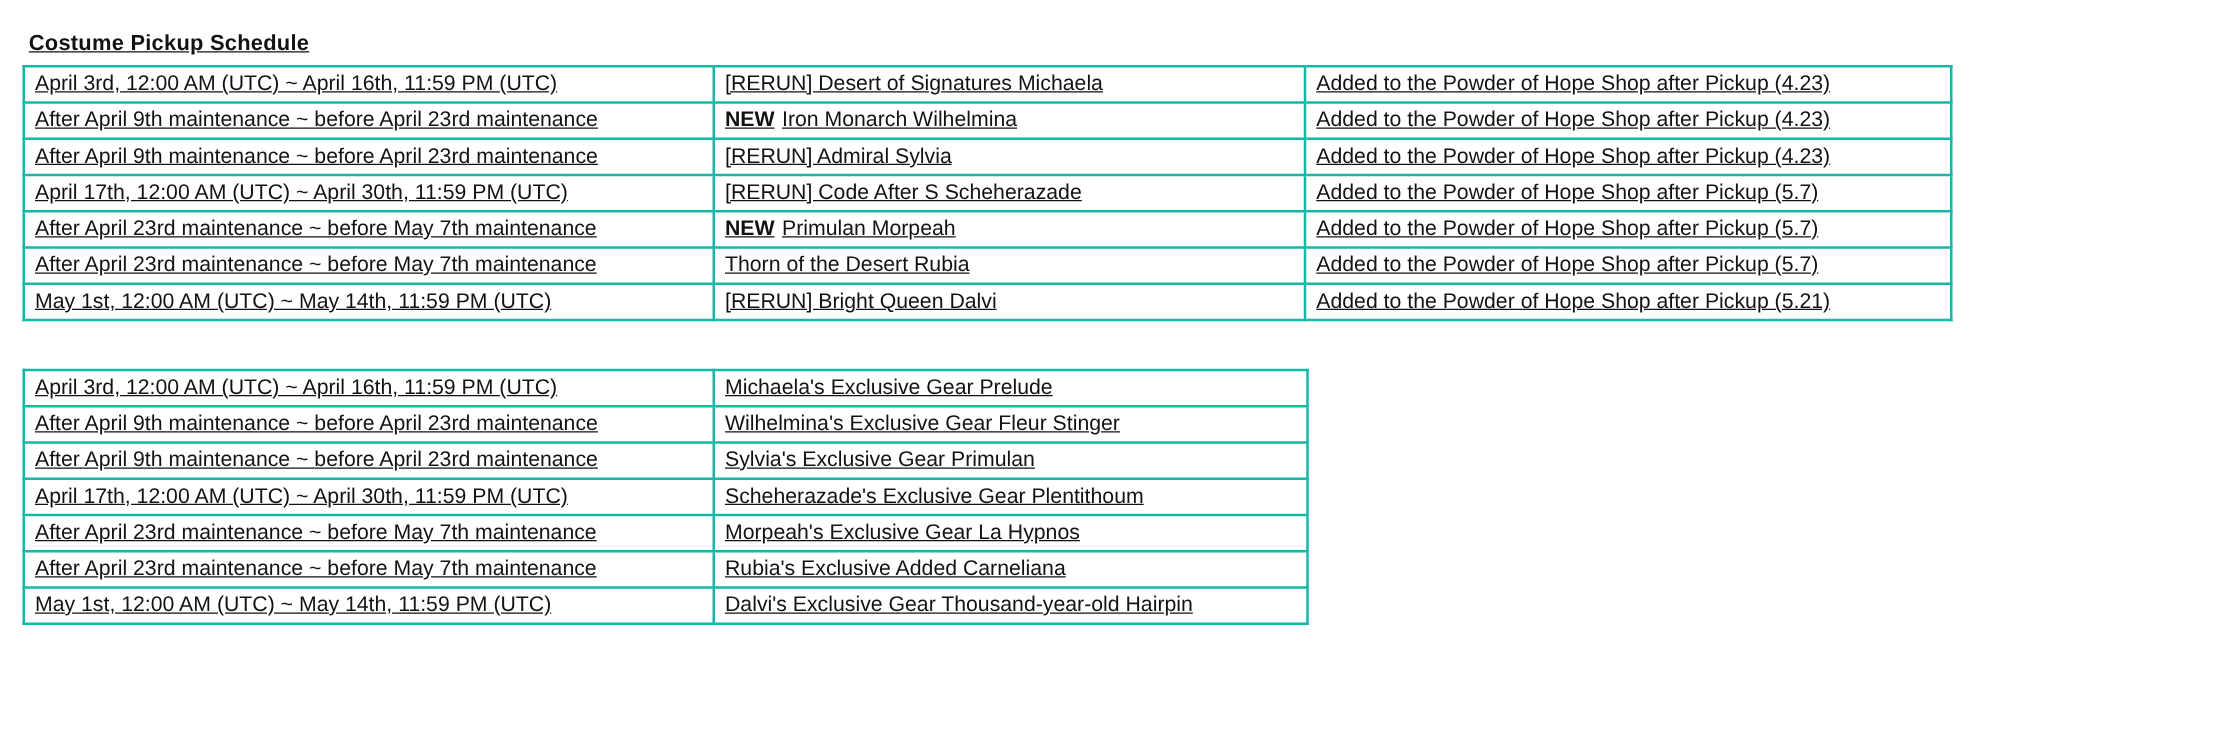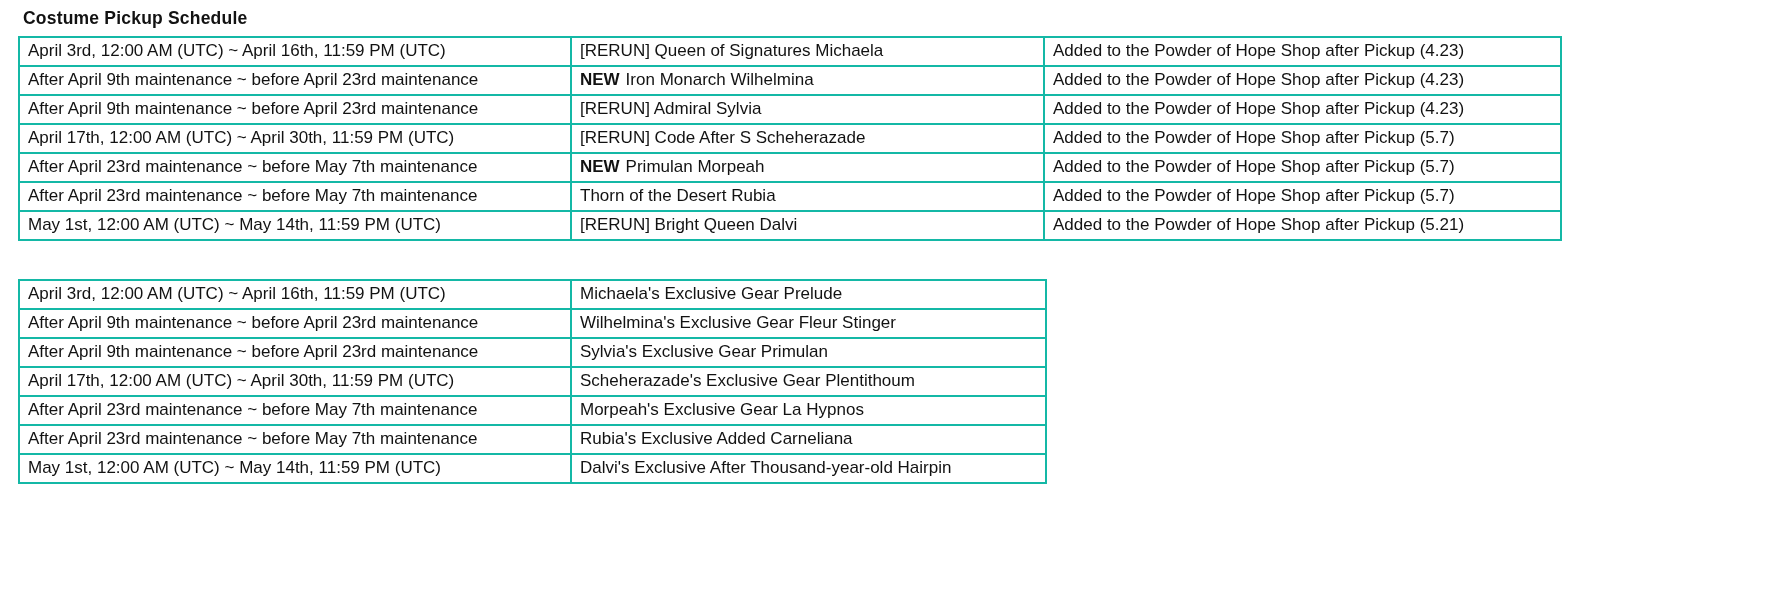--- a/index.html
+++ b/index.html
@@ -6,22 +6,23 @@
   html, body {
     margin: 0;
     padding: 0;
     background: #ffffff;
     font-family: "Liberation Sans", sans-serif;
     color: #121212;
   }
   .page {
     width: 1777px;
     height: 605px;
-    padding: 8px 0 0 18px;
+    padding: 24px 0 0 18px;
     overflow: hidden;
+    text-decoration: underline;
   }
   .section-title {
     font-size: 17.5px;
     font-weight: bold;
     letter-spacing: 0.2px;
     margin: 0 0 7px 5px;
   }
   table.schedule {
     border-collapse: collapse;
     table-layout: fixed;
@@ -59,21 +60,21 @@
 
   <table class="schedule costume-table">
     <colgroup>
         <col>
         <col>
         <col>
       </colgroup>
     <tbody>
       <tr>
         <td>April 3rd, 12:00 AM (UTC) ~ April 16th, 11:59 PM (UTC)</td>
-        <td><span class="tag"></span><span>[RERUN] Queen of Signatures Michaela</span></td>
+        <td><span class="tag"></span><span>[RERUN] Desert of Signatures Michaela</span></td>
         <td>Added to the Powder of Hope Shop after Pickup (4.23)</td>
       </tr>
       <tr>
         <td>After April 9th maintenance ~ before April 23rd maintenance</td>
         <td><span class="tag">NEW</span><span>Iron Monarch Wilhelmina</span></td>
         <td>Added to the Powder of Hope Shop after Pickup (4.23)</td>
       </tr>
       <tr>
         <td>After April 9th maintenance ~ before April 23rd maintenance</td>
         <td><span class="tag"></span><span>[RERUN] Admiral Sylvia</span></td>
@@ -130,18 +131,18 @@
       <tr>
         <td>After April 23rd maintenance ~ before May 7th maintenance</td>
         <td>Morpeah's Exclusive Gear La Hypnos</td>
       </tr>
       <tr>
         <td>After April 23rd maintenance ~ before May 7th maintenance</td>
         <td>Rubia's Exclusive Added Carneliana</td>
       </tr>
       <tr>
         <td>May 1st, 12:00 AM (UTC) ~ May 14th, 11:59 PM (UTC)</td>
-        <td>Dalvi's Exclusive After Thousand-year-old Hairpin</td>
+        <td>Dalvi's Exclusive Gear Thousand-year-old Hairpin</td>
       </tr>
     </tbody>
   </table>
 
 </div>
 
 </body></html>

